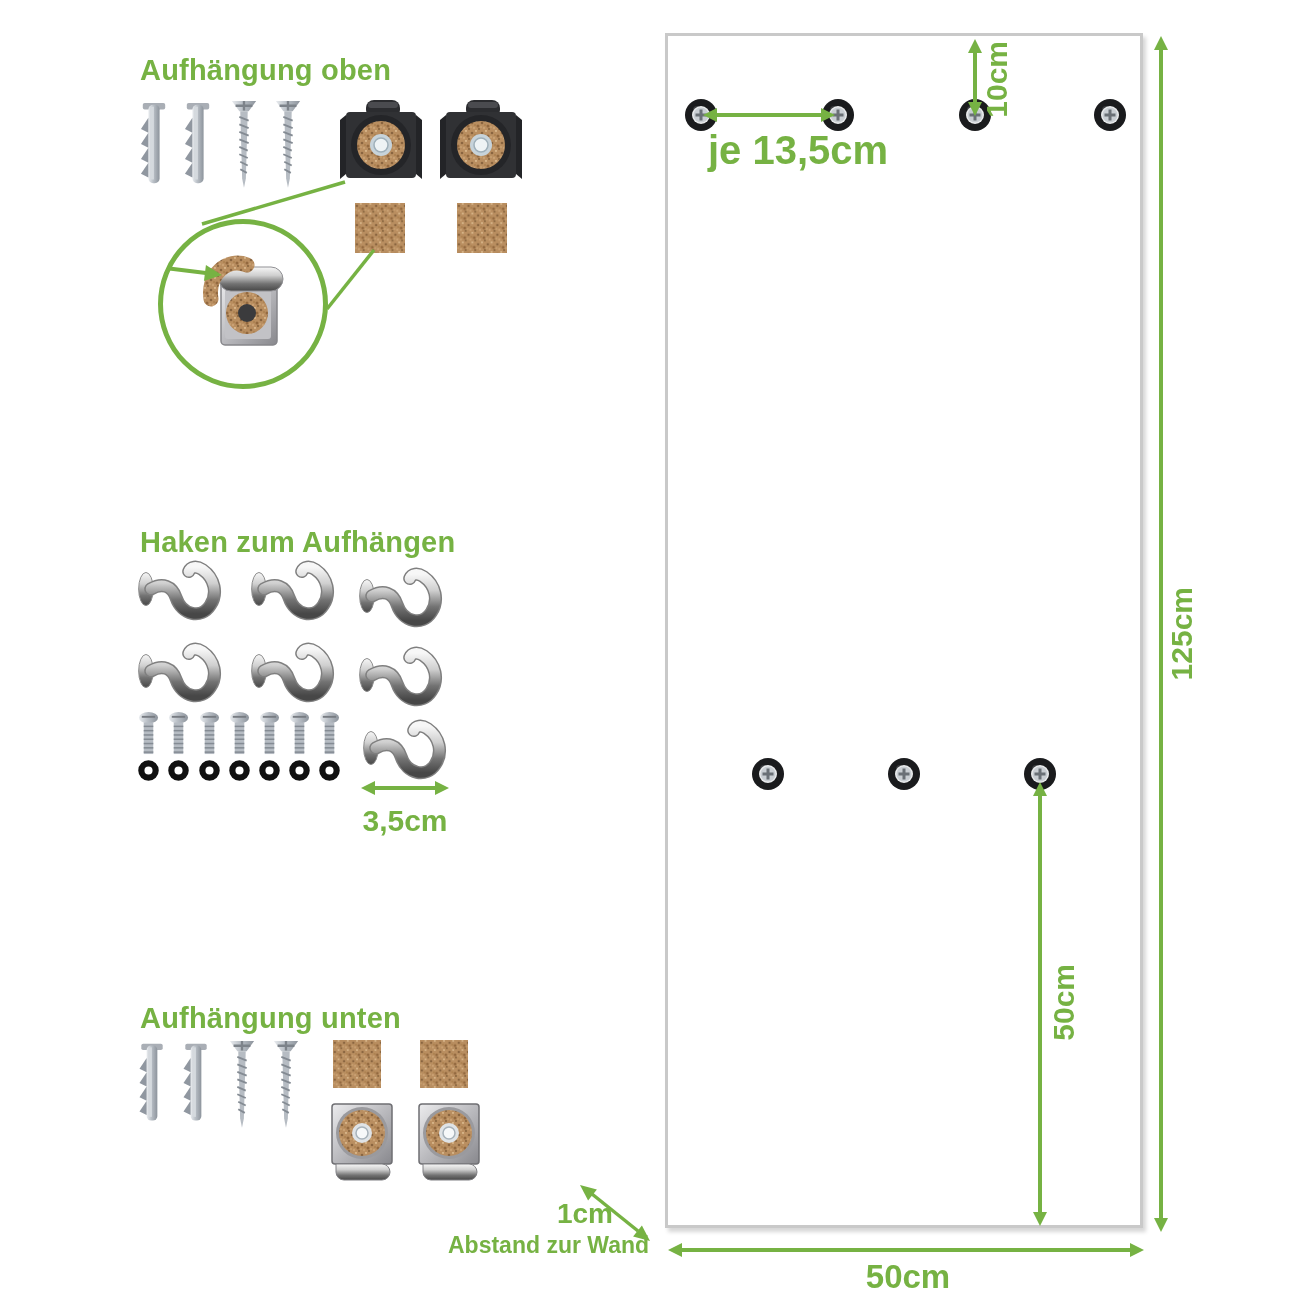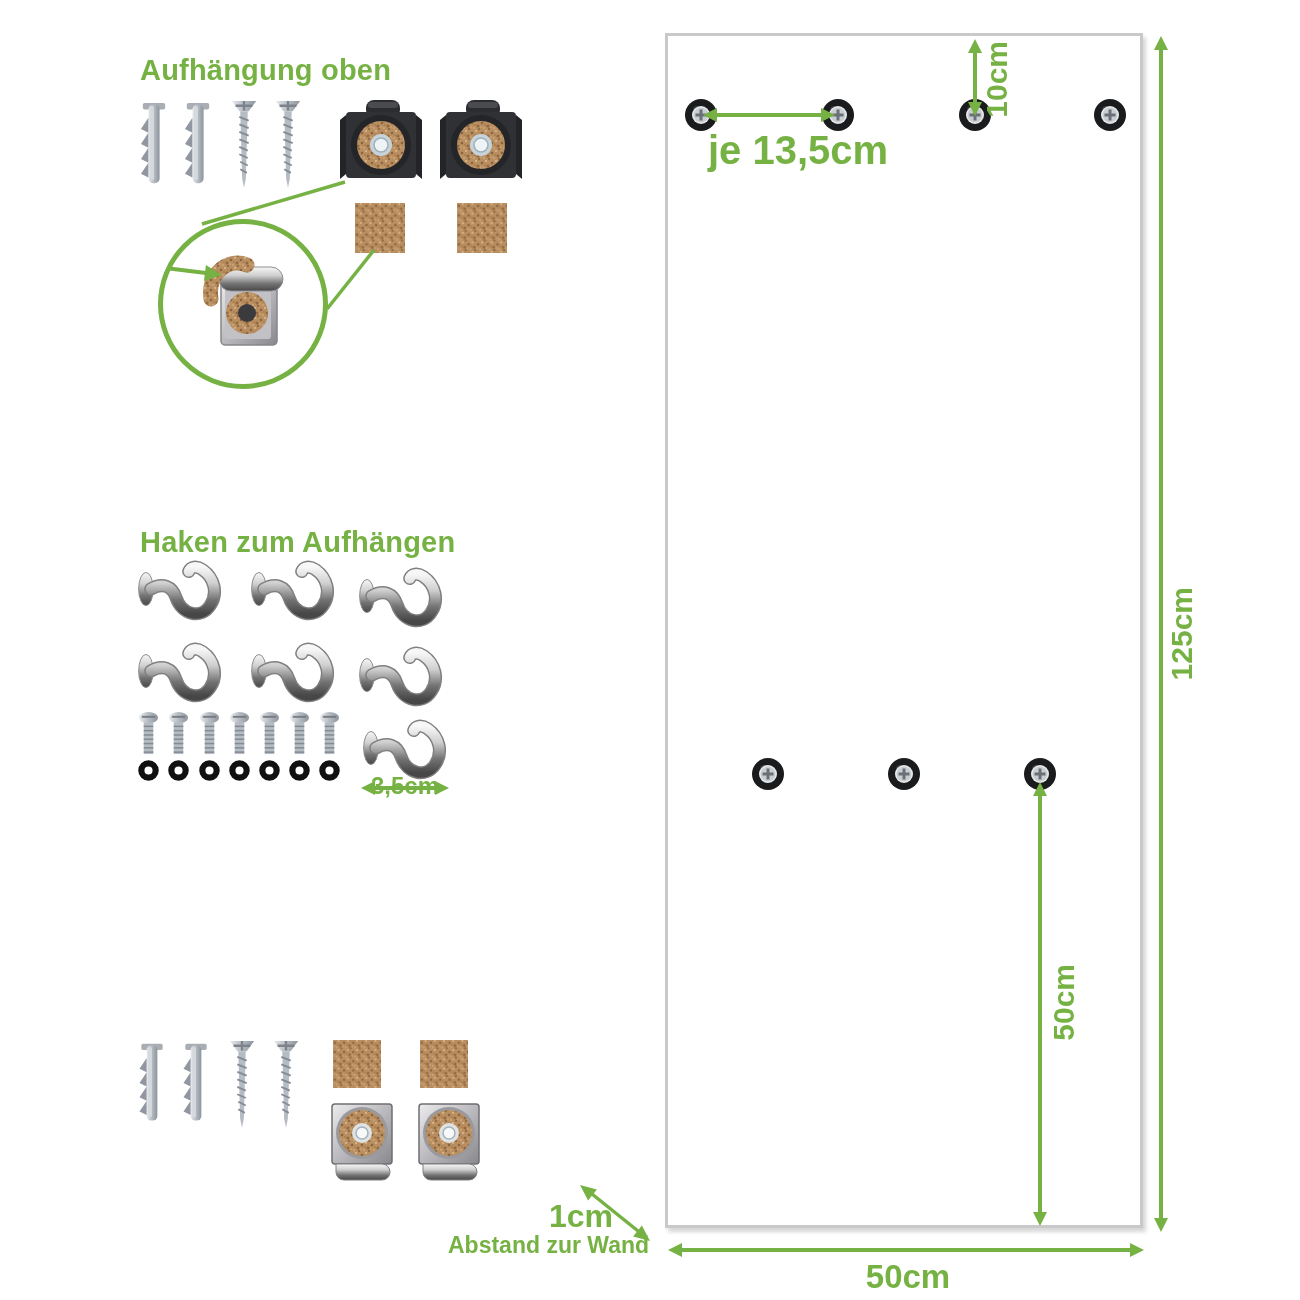--- a/index.html
+++ b/index.html
@@ -273,22 +273,23 @@
     </svg>
   <svg class="abs" style="left:319px;top:760px" width="21" height="21">
       <use href="#sym-ring"></use>
     </svg>
 
   <svg class="abs dim" style="left:357px;top:778px" width="96" height="20">
     <line x1="16" y1="10" x2="80" y2="10"></line>
     <polygon points="4,10 18,3 18,17"></polygon>
     <polygon points="92,10 78,3 78,17"></polygon>
   </svg>
-  <div class="dim-label" style="left:358px;top:772px;width:94px;text-align:center;font-size:24px;">3,5cm</div>
-
+  <div class="dim-label" style="left:358px;top:804px;width:94px;text-align:center;font-size:30px;">3,5cm</div>
+
+  <div class="sec-title" style="left:140px;top:1002px;">Aufhängung unten</div>
 
   <svg class="abs" style="left:138px;top:1042px" width="28" height="82">
       <use href="#sym-dowel"></use>
     </svg>
   <svg class="abs" style="left:182px;top:1042px" width="28" height="82">
       <use href="#sym-dowel"></use>
     </svg>
   <svg class="abs" style="left:228px;top:1038px" width="28" height="92">
       <use href="#sym-screw"></use>
     </svg>
@@ -372,16 +373,16 @@
     <polygon points="5,10 19,3 19,17"></polygon>
     <polygon points="481,10 467,3 467,17"></polygon>
   </svg>
   <div class="dim-label" style="left:846px;top:1258px;width:124px;text-align:center;font-size:33px;">50cm</div>
 
   <svg class="abs dim" style="left:574px;top:1180px" width="82" height="66">
     <line class="thin" x1="18" y1="14" x2="64" y2="51"></line>
     <polygon points="6,5 14.1,20.5 22.9,9.5"></polygon>
     <polygon points="76,61 59.1,56.5 67.9,45.5"></polygon>
   </svg>
-  <div class="dim-label" style="left:495px;top:1198px;width:118px;text-align:right;font-size:32px;">1cm</div>
+  <div class="dim-label" style="left:495px;top:1198px;width:118px;text-align:right;font-size:28px;">1cm</div>
   <div class="dim-label" style="left:448px;top:1232px;width:178px;text-align:right;font-size:23px;">Abstand zur Wand</div>
 
 </div>
 
 </body></html>

